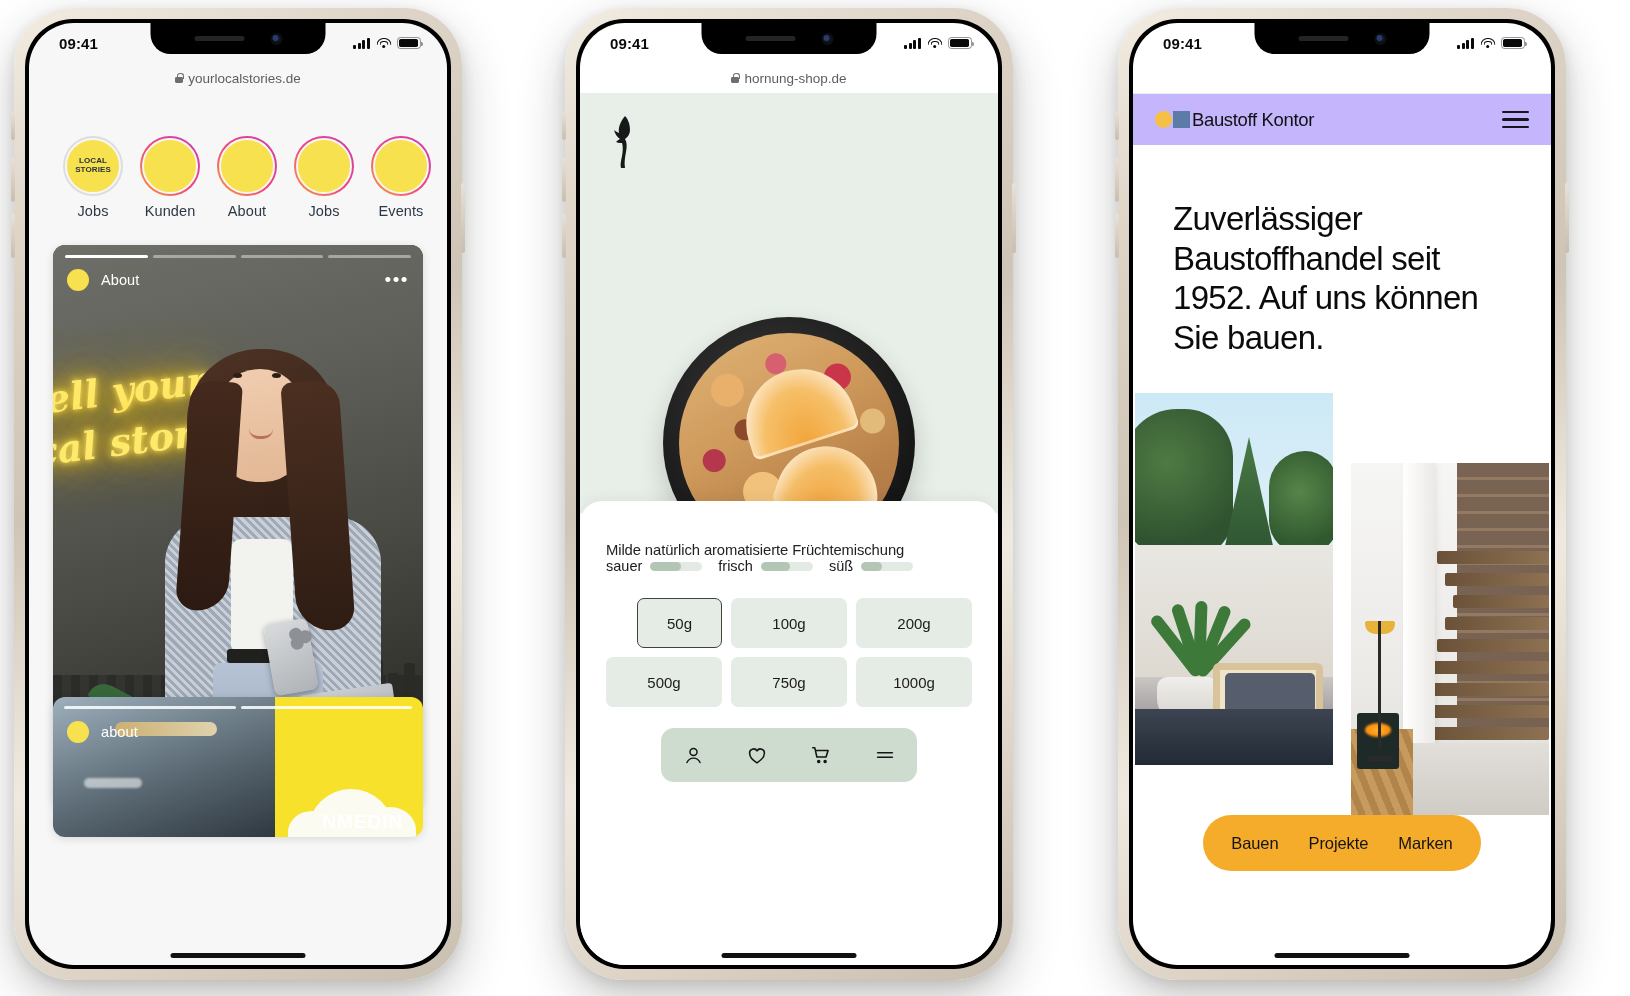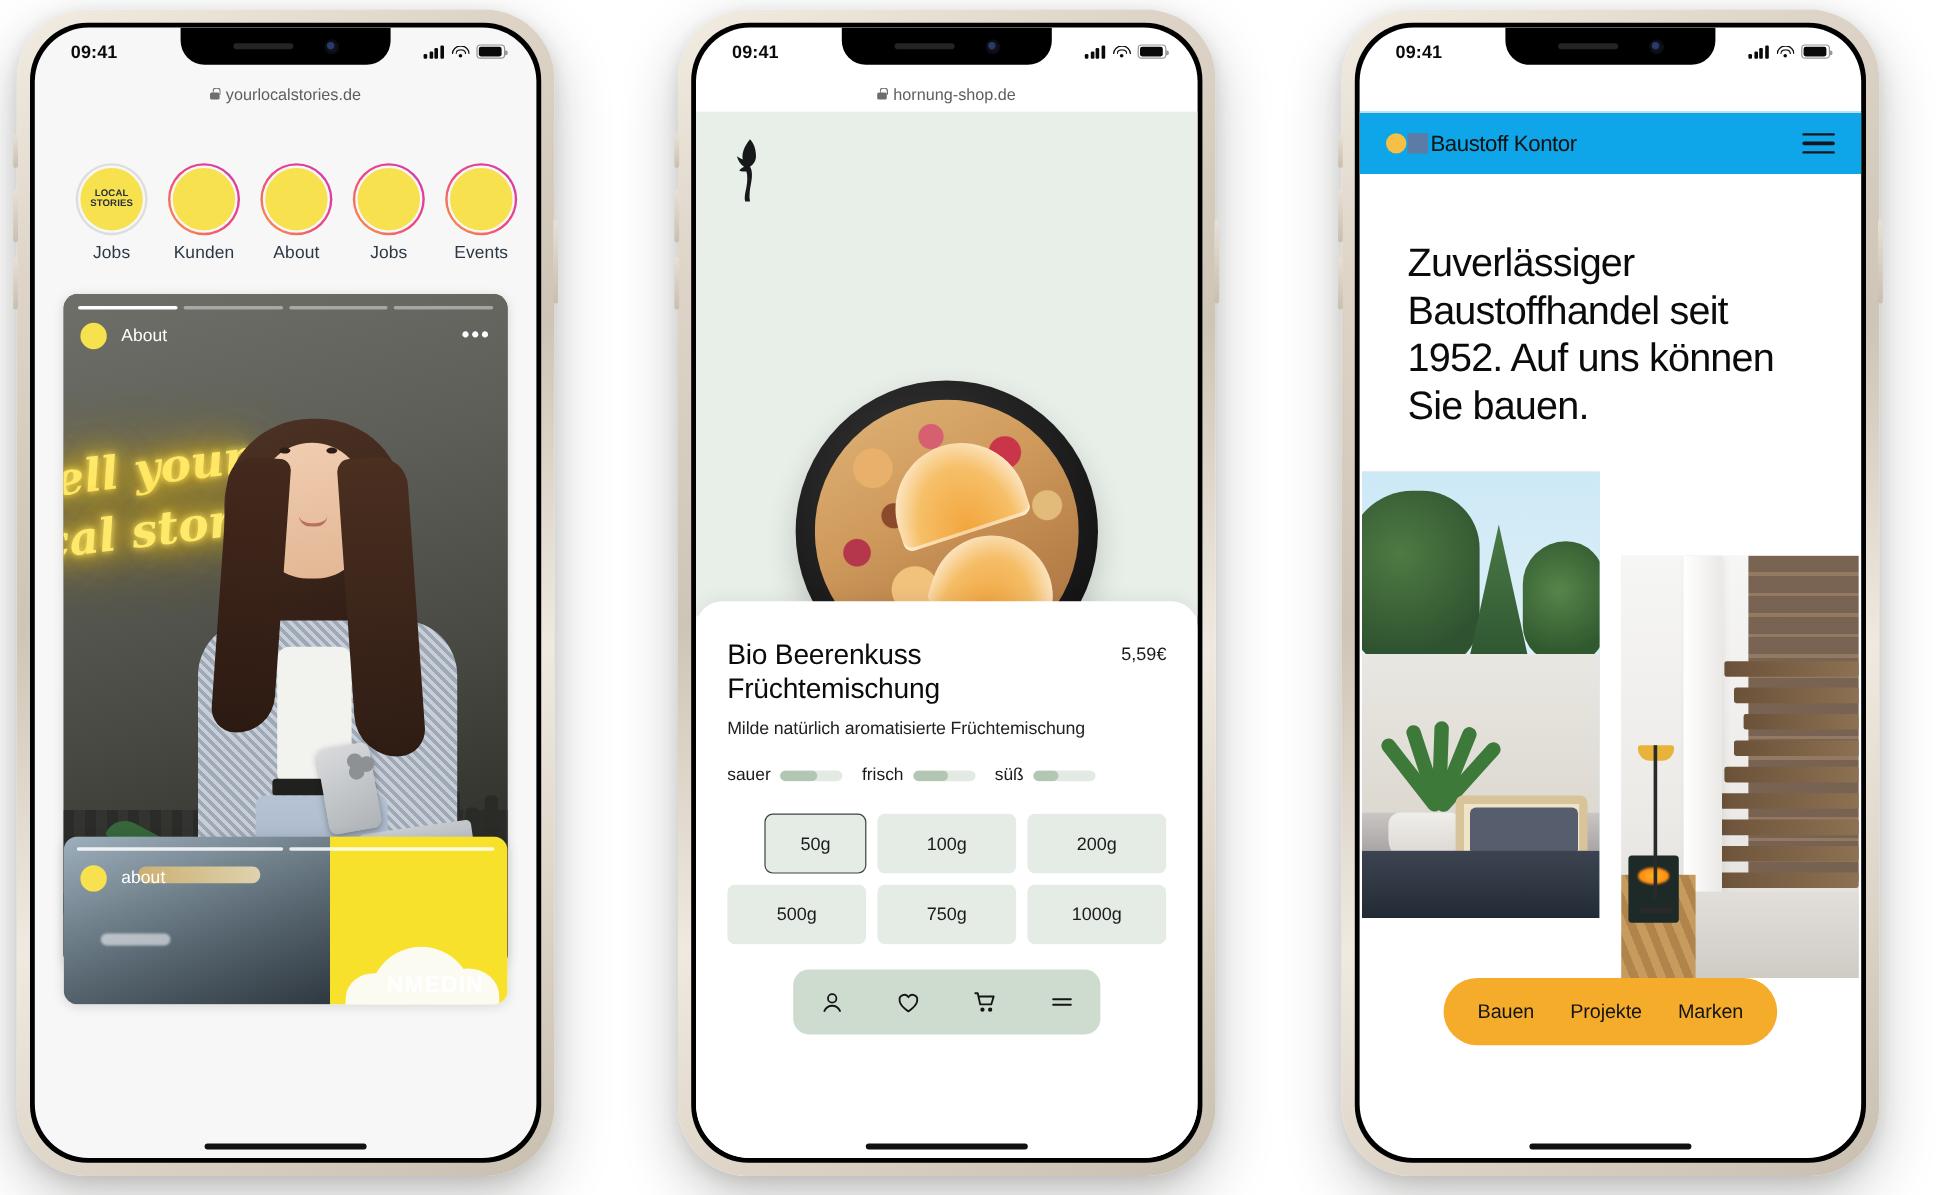--- a/index.html
+++ b/index.html
@@ -259,21 +259,21 @@
   .p2-sheet {
     position: absolute; left: 0; right: 0; top: 478px; bottom: 0;
     background: #fff; border-radius: 22px 22px 0 0;
     padding: 30px 26px 0 26px;
     box-shadow: 0 -3px 14px rgba(0,0,0,.05);
   }
   .p2-titlerow { display: flex; align-items: flex-start; justify-content: space-between; gap: 14px; }
   .p2-title { font-size: 23.5px; line-height: 1.24; color: #0b0b0b; letter-spacing: -.2px; max-width: 268px; }
   .p2-price { font-size: 15px; color: #1a1a1a; white-space: nowrap; padding-top: 6px; }
   .p2-sub { margin-top: 11px; font-size: 14.8px; color: #222; letter-spacing: -.1px; }
-  .p2-tastes { display: flex; align-items: flex-start; gap: 16px; margin-top: 22px; }
+  .p2-tastes { display: flex; align-items: flex-start; gap: 16px; }
   .p2-taste { display: flex; align-items: center; gap: 8px; }
   .p2-taste span { font-size: 14.5px; color: #1a1a1a; }
   .p2-meter { width: 52px; height: 9px; border-radius: 6px; background: #e3eae3; overflow: hidden; }
   .p2-meter i { display: block; height: 100%; background: #b3c5b3; border-radius: 6px; }
   .p2-sizes { display: grid; grid-template-columns: repeat(3,1fr); gap: 9px; margin-top: 24px; }
   .p2-size {
     height: 50px; border-radius: 7px; background: #e5ebe5;
     display: flex; align-items: center; justify-content: center;
     font-size: 15px; color: #1b1b1b; border: 1px solid transparent; cursor: pointer;
   }
@@ -289,21 +289,21 @@
     display: flex; align-items: center; justify-content: space-around;
   }
   .p2-tabbar .tico { width: 26px; height: 26px; display: flex; align-items: center; justify-content: center; cursor: pointer; }
 
   
   #phone3 { left: 1118px; top: 8px; width: 448px; height: 972px; }
   #phone3 .screen { background: #ffffff; }
   .p3-nav {
     position: absolute; top: 70px; left: 0; right: 0; height: 52px;
     display: flex; align-items: center; padding: 0 22px;
-    border-top: 1px solid #eceef0; background: #0ea5e9;
+    border-top: 1px solid #eceef0; background: #c4b5fd;
   }
   .p3-logo { display: flex; align-items: center; gap: 0; }
   .p3-dot { width: 17px; height: 17px; border-radius: 50%; background: #f5c043; }
   .p3-sq { width: 17px; height: 17px; background: #5c7ba6; margin-left: 1px; }
   .p3-brand { font-size: 18.5px; color: #111; margin-left: 2px; letter-spacing: -.35px; }
   .p3-burger { margin-left: auto; width: 27px; height: 17px; display: flex; flex-direction: column; justify-content: space-between; cursor: pointer; }
   .p3-burger i { display: block; height: 2.2px; background: #15171c; border-radius: 2px; }
   .p3-headline {
     position: absolute; top: 176px; left: 40px; right: 24px;
     font-size: 33px; line-height: 1.2; color: #0b0b0b;
@@ -559,24 +559,20 @@
           </div>
           <div class="p2-bowl">
             <div class="p2-mix">
               <div class="p2-orange1"></div>
               <div class="p2-orange2"></div>
             </div>
           </div>
         </div>
 
         <div class="p2-sheet">
-          <div class="p2-titlerow">
-            <div class="p2-title">Bio Beerenkuss Früchtemischung</div>
-            <div class="p2-price">5,59€</div>
-          </div>
           <div class="p2-sub">Milde natürlich aromatisierte Früchtemischung</div>
 
           <div class="p2-tastes">
             <div class="p2-taste">
               <span>sauer</span>
               <div class="p2-meter">
                   <i style="width:60%"></i>
                 </div>
             </div>
             <div class="p2-taste">

